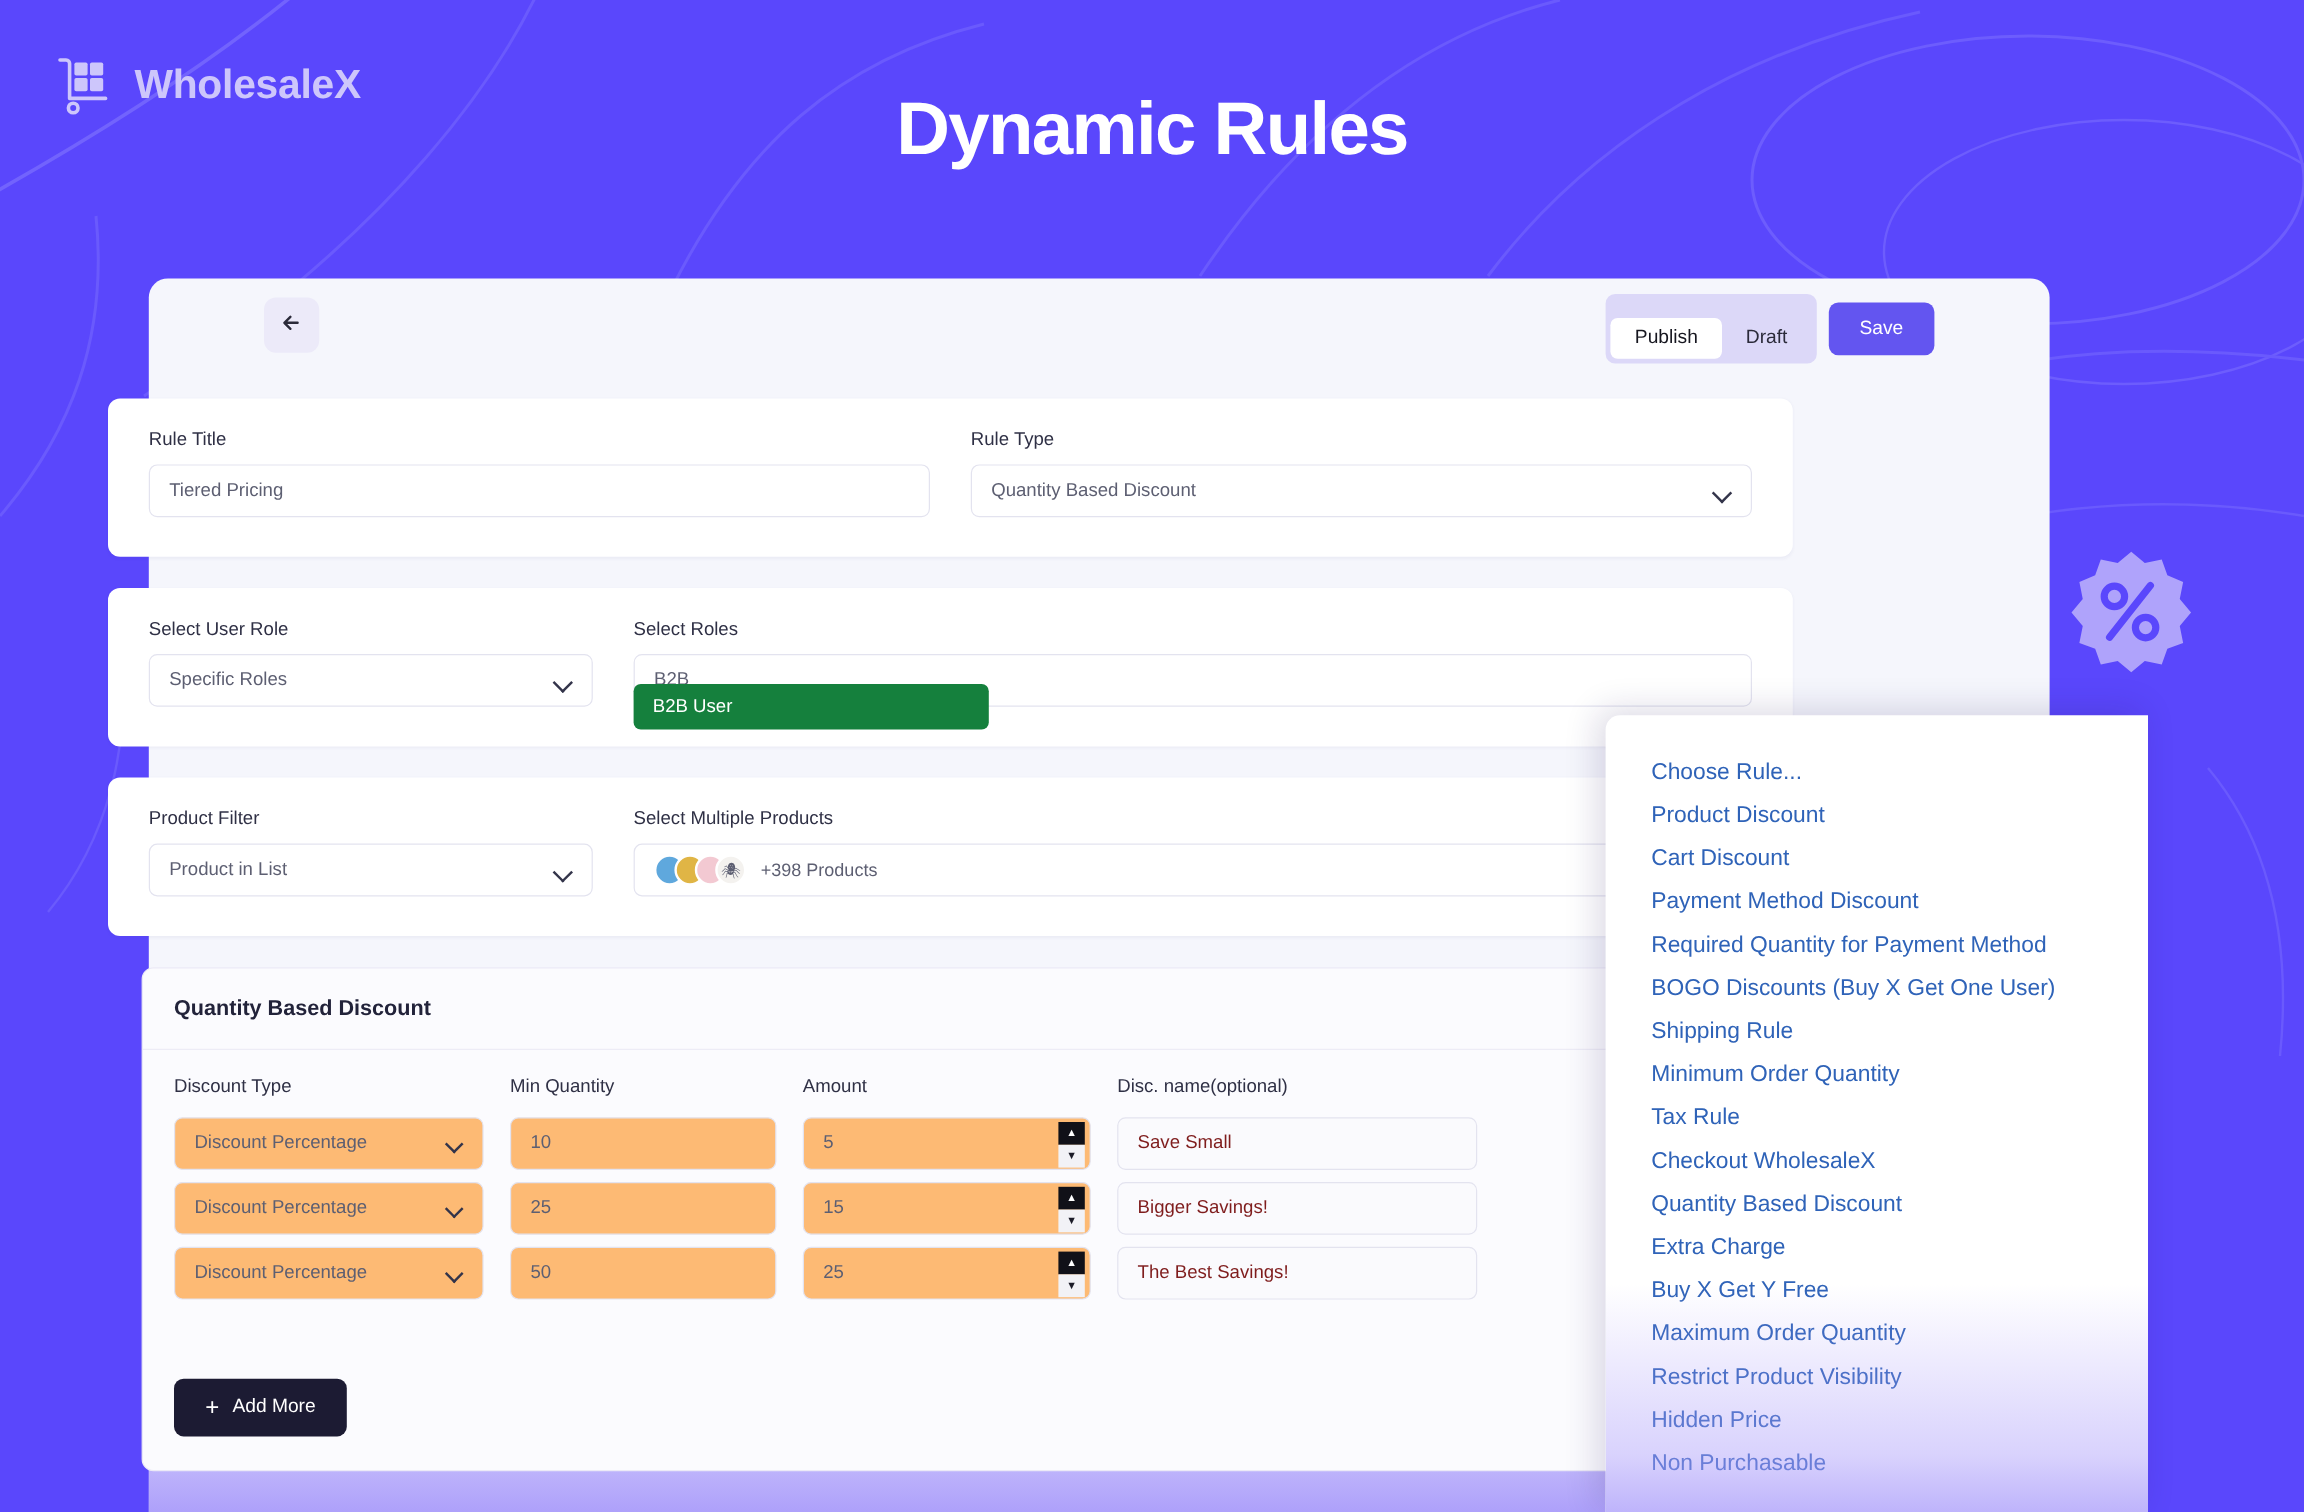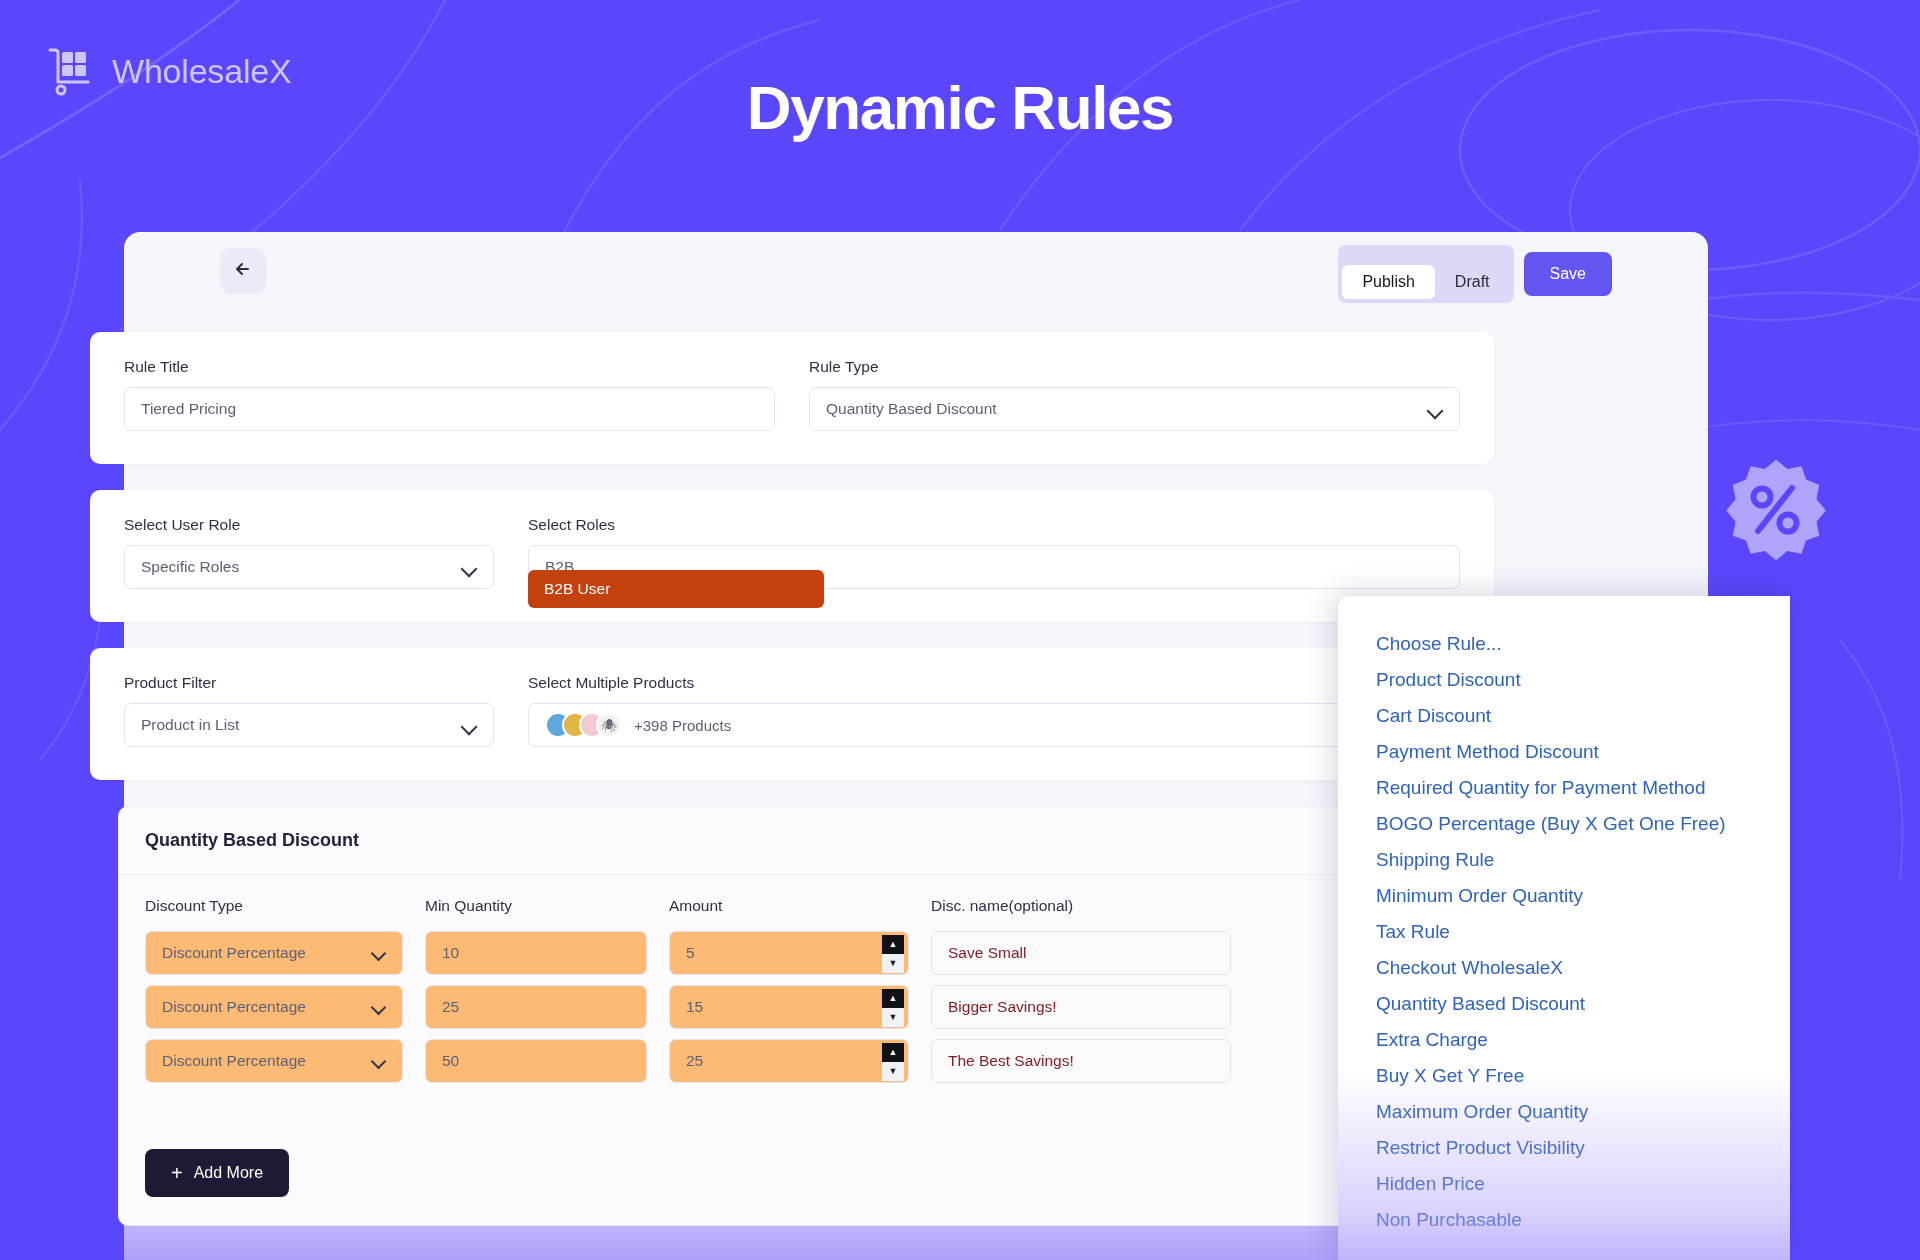--- a/index.html
+++ b/index.html
@@ -19,21 +19,21 @@
 
   
   .brand {
     position: absolute;
     left: 46px; top: 46px;
     display: flex; align-items: center; gap: 14px;
   }
   .brand-mark { width: 52px; height: 50px; }
   .brand-name {
     font-size: 34px;
-    font-weight: 400;
+    font-weight: 700;
     color: #cdc6fb;
     letter-spacing: -0.2px;
   }
 
   .page-title {
     position: absolute;
     top: 72px; left: 0; right: 0;
     text-align: center;
     font-size: 62px;
     font-weight: 700;
@@ -162,21 +162,21 @@
     border-bottom: 2px solid #33344a;
     transform: rotate(45deg);
   }
 
   
   .role-option {
     position: absolute;
     left: 0; top: 54px;
     width: 296px;
     height: 38px;
-    background: #c2410c;
+    background: #15803d;
     color: #ffffff;
     border-radius: 6px;
     display: flex; align-items: center;
     padding: 0 16px;
     font-size: 15.5px;
     cursor: pointer;
     z-index: 5;
   }
 
   
@@ -477,21 +477,21 @@
     <span>Add More</span>
   </button>
 </div>
 
 <div class="rule-menu">
   <div class="rule-item">Choose Rule...</div>
   <div class="rule-item">Product Discount</div>
   <div class="rule-item">Cart Discount</div>
   <div class="rule-item">Payment Method Discount</div>
   <div class="rule-item">Required Quantity for Payment Method</div>
-  <div class="rule-item">BOGO Percentage (Buy X Get One Free)</div>
+  <div class="rule-item">BOGO Discounts (Buy X Get One User)</div>
   <div class="rule-item">Shipping Rule</div>
   <div class="rule-item">Minimum Order Quantity</div>
   <div class="rule-item">Tax Rule</div>
   <div class="rule-item">Checkout WholesaleX</div>
   <div class="rule-item">Quantity Based Discount</div>
   <div class="rule-item">Extra Charge</div>
   <div class="rule-item">Buy X Get Y Free</div>
   <div class="rule-item">Maximum Order Quantity</div>
   <div class="rule-item">Restrict Product Visibility</div>
   <div class="rule-item">Hidden Price</div>

